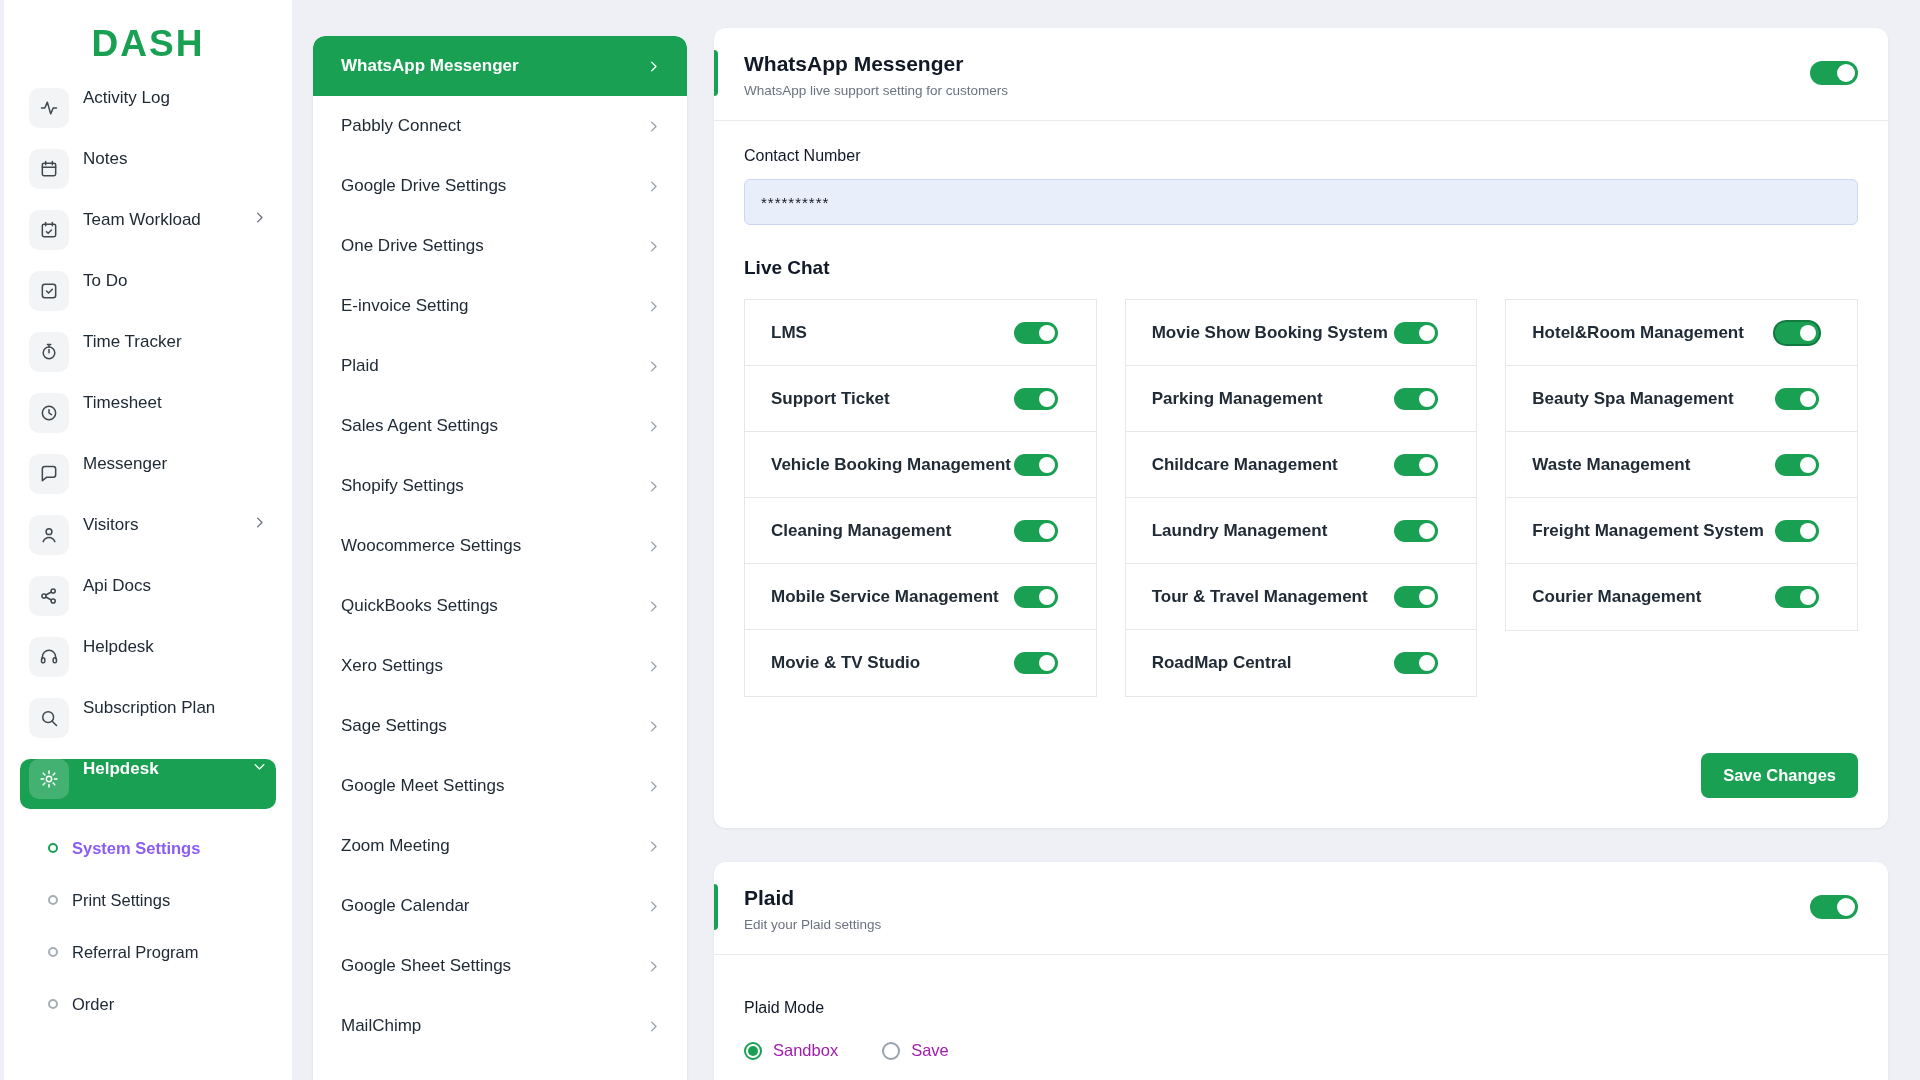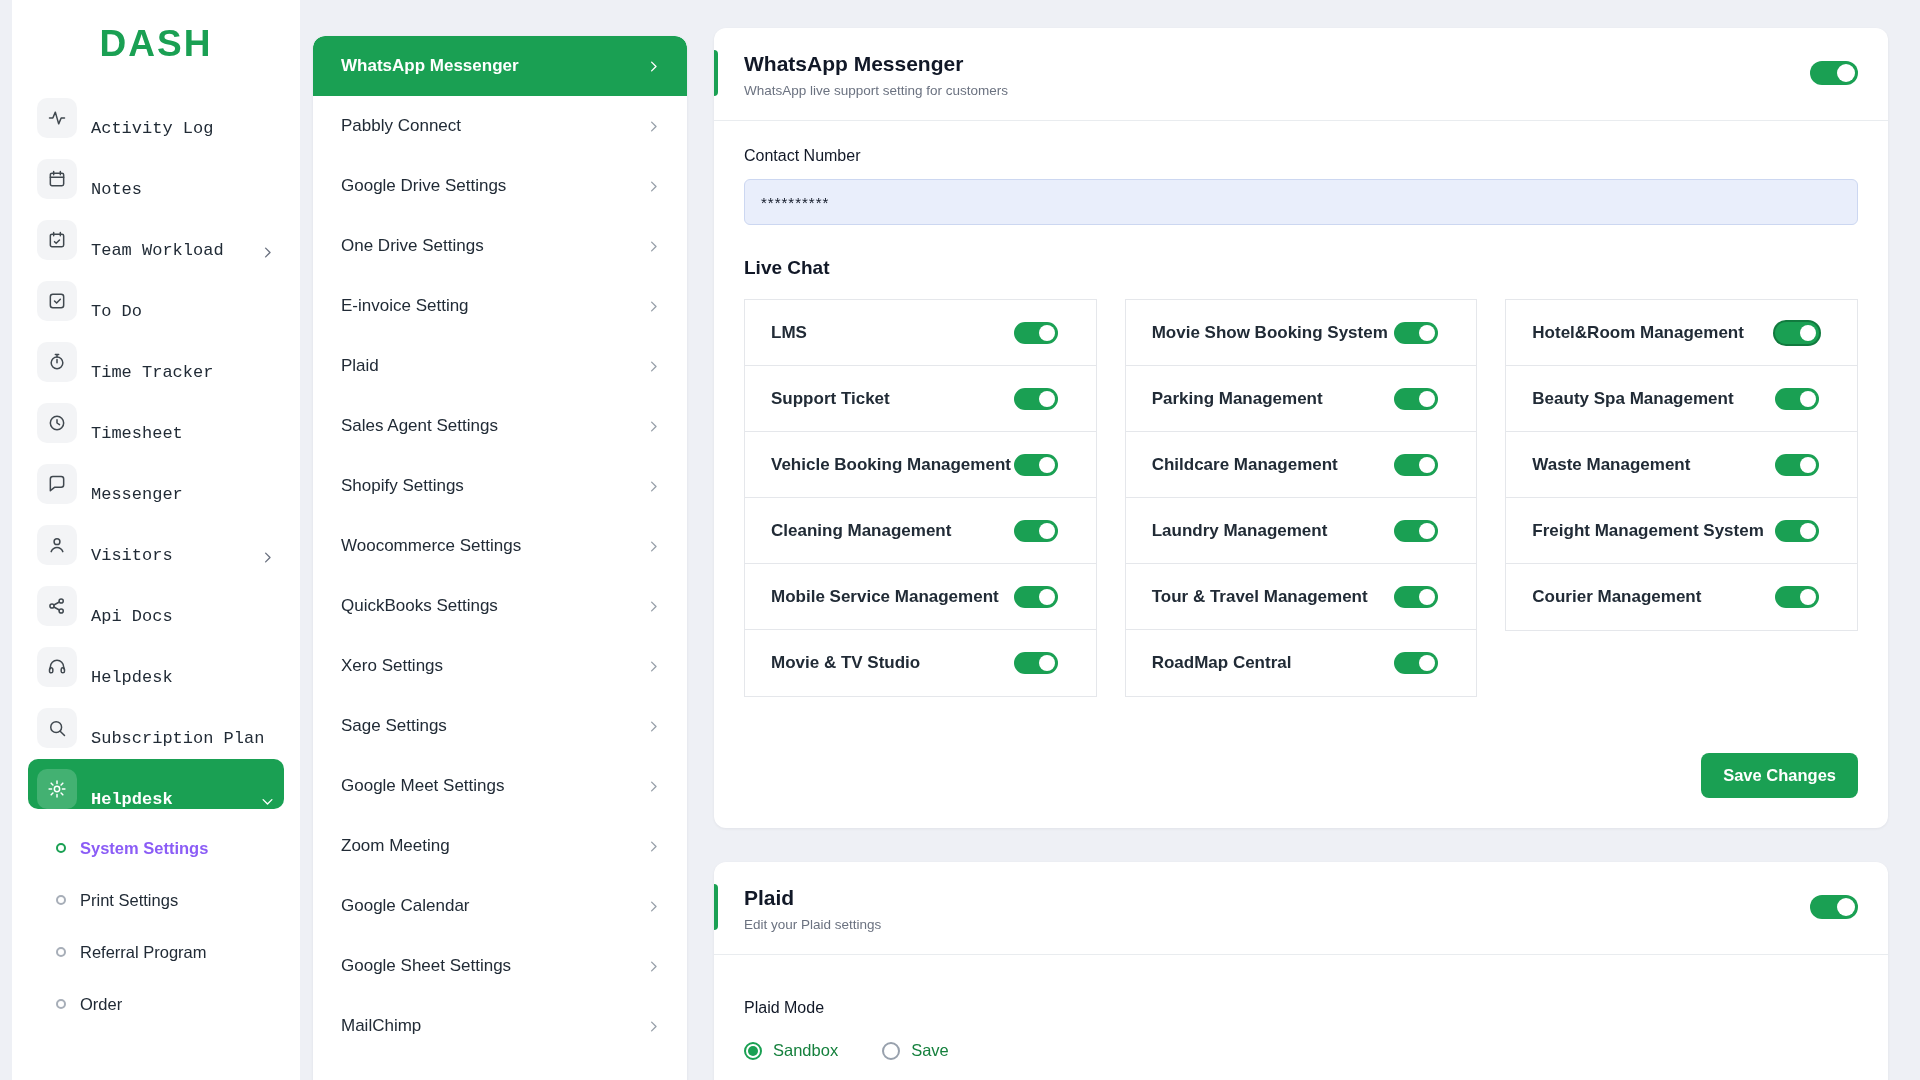--- a/index.html
+++ b/index.html
@@ -7,25 +7,25 @@
   body {
     font-family:"Liberation Sans", sans-serif;
     background:#eef0f5;
     overflow:hidden;
     position:relative;
     color:#212b36;
   }
   svg { display:block; }
 
   
-  .sidebar { position:absolute; left:12px; top:0; width:288px; height:1080px; background:#fff; padding-top:22px; z-index:3; }
+  .sidebar { position:absolute; left:4px; top:0; width:288px; height:1080px; background:#fff; padding-top:22px; z-index:3; }
   .logo { text-align:center; margin-bottom:22px; height:44px; display:flex; align-items:center; justify-content:center; }
   .logo-text { font-size:37px; font-weight:800; color:#1aa053; letter-spacing:2px; }
   .side-nav { padding:0 16px; }
-  .side-item { display:flex; align-items:flex-end; gap:14px; height:50px; margin-bottom:11px; padding:0 9px; border-radius:10px; cursor:pointer; position:relative;font-family:Liberation Mono, monospace; }
+  .side-item { display:flex; align-items:flex-start; gap:14px; height:50px; margin-bottom:11px; padding:0 9px; border-radius:10px; cursor:pointer; position:relative; }
   .icon-box { width:40px; height:40px; border-radius:10px; background:#f3f4f6; display:flex; align-items:center; justify-content:center; color:#40484f; flex:none; }
   .icon-box svg { width:20px; height:20px; }
   .side-label { font-size:17px; font-weight:500; color:#212b36; white-space:nowrap; }
   .chev { color:#6b7280; display:flex; }
   .side-item .chev { margin-left:auto; }
   .chev svg { width:15px; height:15px; }
   .chev.down svg { transform:rotate(90deg); }
   .side-item.active { background:#1aa053; }
   .side-item.active .icon-box { background:rgba(255,255,255,.18); color:#fff; }
   .side-item.active .side-label { color:#fff; font-weight:700; }
@@ -80,21 +80,21 @@
   .toggle.lg::after { width:18px; height:18px; }
   .toggle.ring { box-shadow:0 0 0 2px #117a3e; }
 
   
   .plaid-body { padding:44px 30px 0 30px; }
   .radio-row { display:flex; align-items:center; gap:44px; margin-top:24px; }
   .radio-opt { display:flex; align-items:center; gap:11px; cursor:pointer; }
   .radio { position:relative; width:18px; height:18px; border:2px solid #98a1ad; border-radius:50%; flex:none; background:#fff; }
   .radio.checked { border-color:#1aa053; }
   .radio.checked::after { content:""; position:absolute; inset:2px; background:#1aa053; border-radius:50%; }
-  .radio-label { font-size:16.5px; color:#15803d; }
+  .radio-label { font-size:16.5px; color:#a21caf; }
 </style>
 </head>
 <body>
 
 <aside class="sidebar">
   <div class="logo">
     <span class="logo-text">DASH</span>
   </div>
   <nav class="side-nav">
 

